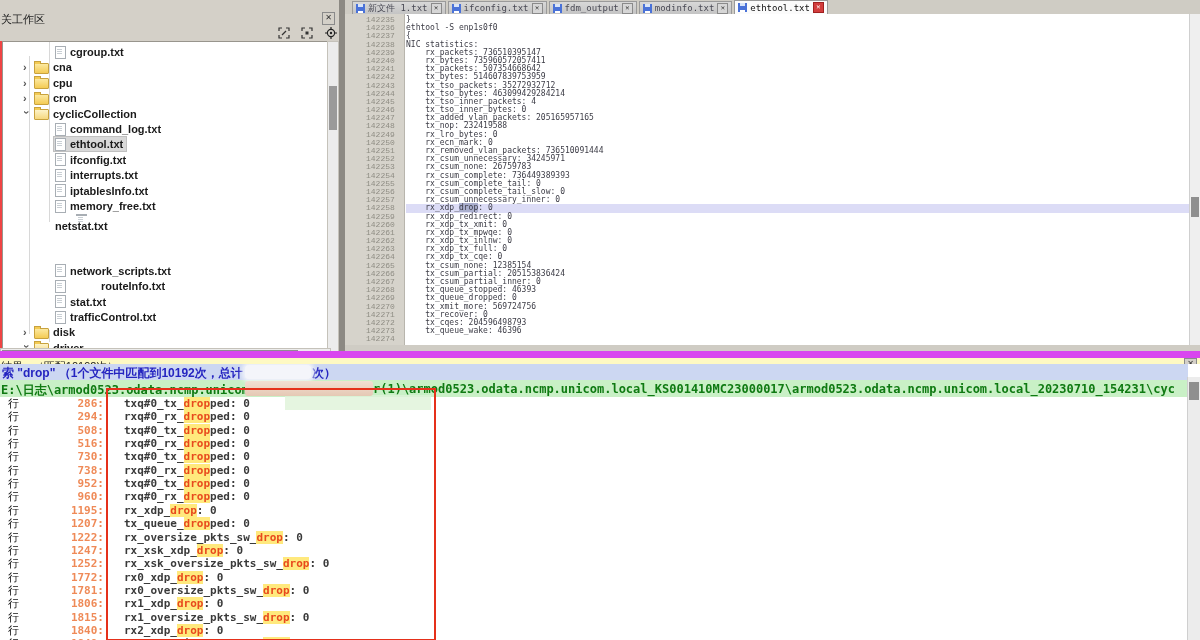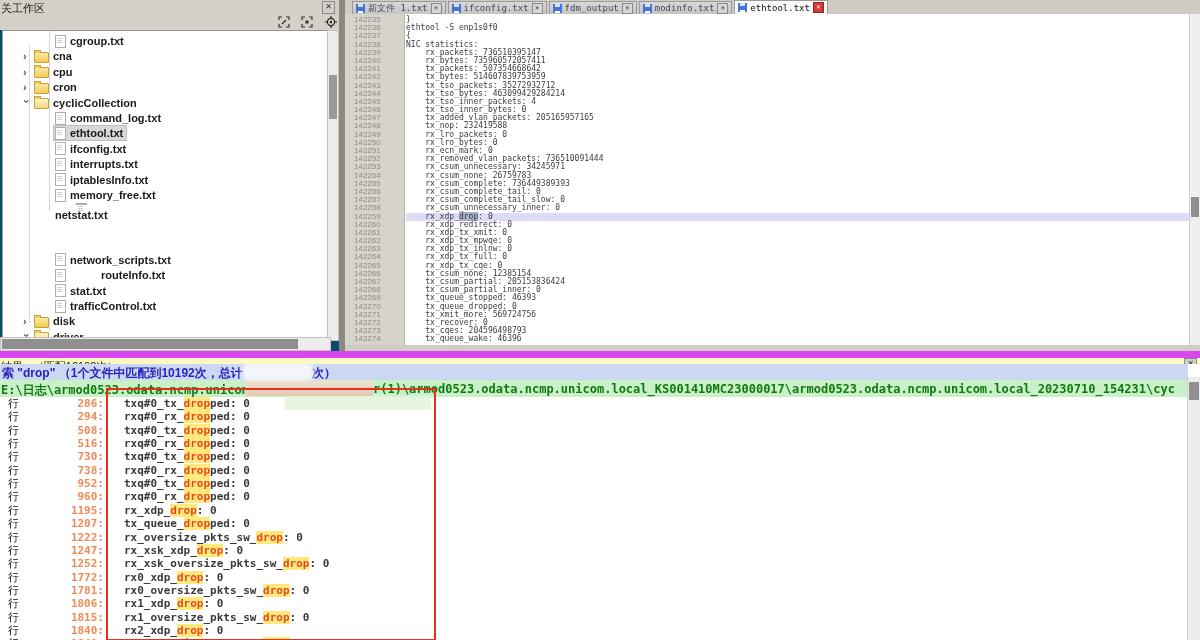--- a/index.html
+++ b/index.html
@@ -1,20 +1,20 @@
 <!DOCTYPE html>
 <html><head>
 <meta charset="utf-8">
 <style>
   html,body{margin:0;padding:0;}
   #app{position:relative;width:1200px;height:640px;background:#d4d0c8;
        font-family:"Liberation Sans",sans-serif;overflow:hidden;}
 
   
-  #left-panel{position:absolute;left:0;top:0;width:339px;height:351px;background:#0c4a6e;}
+  #left-panel{position:absolute;left:0;top:11px;width:339px;height:351px;background:#ef4444;}
   .panel-titlebar{position:absolute;left:0;top:0;right:0;height:14px;background:#d4d0c8;
        font-size:11px;color:#222;border-bottom:1px solid #b9b6ae;}
   .titlebar-label{position:absolute;left:1px;top:1px;white-space:nowrap;}
   .close-box{position:absolute;width:11px;height:11px;top:1px;border:1px solid #8a8a8a;
        background:#d4d0c8;font-size:8px;line-height:9px;text-align:center;color:#333;cursor:default;}
   #left-close{right:4px;}
   #tree-toolbar{position:absolute;left:0;top:14px;right:0;height:16px;background:#d4d0c8;}
   .tool-icon{position:absolute;top:2px;width:12px;height:12px;}
   #icon-expand{left:278px;} #icon-collapse{left:301px;} #icon-locate{left:325px;}
   #tree-wrap{position:absolute;left:2px;top:30px;width:327px;height:309px;background:#fff;
@@ -54,22 +54,22 @@
   .tab.active{background:#fbfbfb;color:#111;height:13px;}
   .floppy{display:inline-block;width:9px;height:9px;background:#4a72d8;position:relative;}
   .floppy::before{content:"";position:absolute;left:2px;top:0;width:5px;height:3px;background:#d8e4f8;}
   .floppy::after{content:"";position:absolute;left:2px;bottom:0;width:5px;height:2px;background:#fff;}
   .tab-close{width:9px;height:9px;border:1px solid #8a8a8a;background:#d6d6d6;color:#333;
        font-size:7px;line-height:8px;text-align:center;}
   .tab.active .tab-close{background:#d23c3c;border-color:#a02020;color:#fff;}
   #editor-body{position:absolute;left:0;top:14px;right:0;bottom:6px;background:#fff;overflow:hidden;}
   #gutter{position:absolute;left:0;top:0;width:60px;bottom:0;background:#d6d3cb;
        border-right:1px solid #b8b5ad;padding-top:2px;box-sizing:border-box;}
-  .gnum{height:8.2px;line-height:8.2px;font-family:Liberation Sans, sans-serif;font-size:8px;
-       color:#8f8d84;padding-left:9px;}
+  .gnum{height:8.2px;line-height:8.2px;font-family:Liberation Mono, monospace;font-size:8px;
+       color:#8f8d84;padding-left:21px;}
   #code{position:absolute;left:61px;top:0;right:10px;bottom:0;padding-top:2px;}
   .cline{height:8.2px;line-height:8.2px;font-family:"DejaVu Sans Mono",monospace;font-size:8px;
        color:#3c3c46;white-space:pre;}
   .cline.current{background:#dcdcf6;}
   .sel-match{background:#a9aecd;}
   #editor-vscroll{position:absolute;right:0;top:0;width:10px;bottom:0;background:#efefef;border-left:1px solid #cfcfcf;}
   #editor-vscroll .thumb{position:absolute;left:1px;right:1px;top:183px;height:20px;background:#8f8f8f;}
   #editor-redaction{position:absolute;left:213px;top:312px;width:62px;height:24px;background:#fff;
        border-radius:8px;box-shadow:0 0 8px 8px rgba(255,255,255,0.95);z-index:3;}
 
@@ -302,21 +302,20 @@
           <div class="cline">    rx_packets: 736510395147</div>
           <div class="cline">    rx_bytes: 735960572057411</div>
           <div class="cline">    tx_packets: 507354668642</div>
           <div class="cline">    tx_bytes: 514607839753959</div>
           <div class="cline">    tx_tso_packets: 35272932712</div>
           <div class="cline">    tx_tso_bytes: 463099429284214</div>
           <div class="cline">    tx_tso_inner_packets: 4</div>
           <div class="cline">    tx_tso_inner_bytes: 0</div>
           <div class="cline">    tx_added_vlan_packets: 205165957165</div>
           <div class="cline">    tx_nop: 232419588</div>
-          <div class="cline">    rx_lro_packets: 0</div>
           <div class="cline">    rx_lro_bytes: 0</div>
           <div class="cline">    rx_ecn_mark: 0</div>
           <div class="cline">    rx_removed_vlan_packets: 736510091444</div>
           <div class="cline">    rx_csum_unnecessary: 34245971</div>
           <div class="cline">    rx_csum_none: 26759783</div>
           <div class="cline">    rx_csum_complete: 736449389393</div>
           <div class="cline">    rx_csum_complete_tail: 0</div>
           <div class="cline">    rx_csum_complete_tail_slow: 0</div>
           <div class="cline">    rx_csum_unnecessary_inner: 0</div>
           <div class="cline current">    rx_xdp_<span class="sel-match">drop</span>: 0</div>

